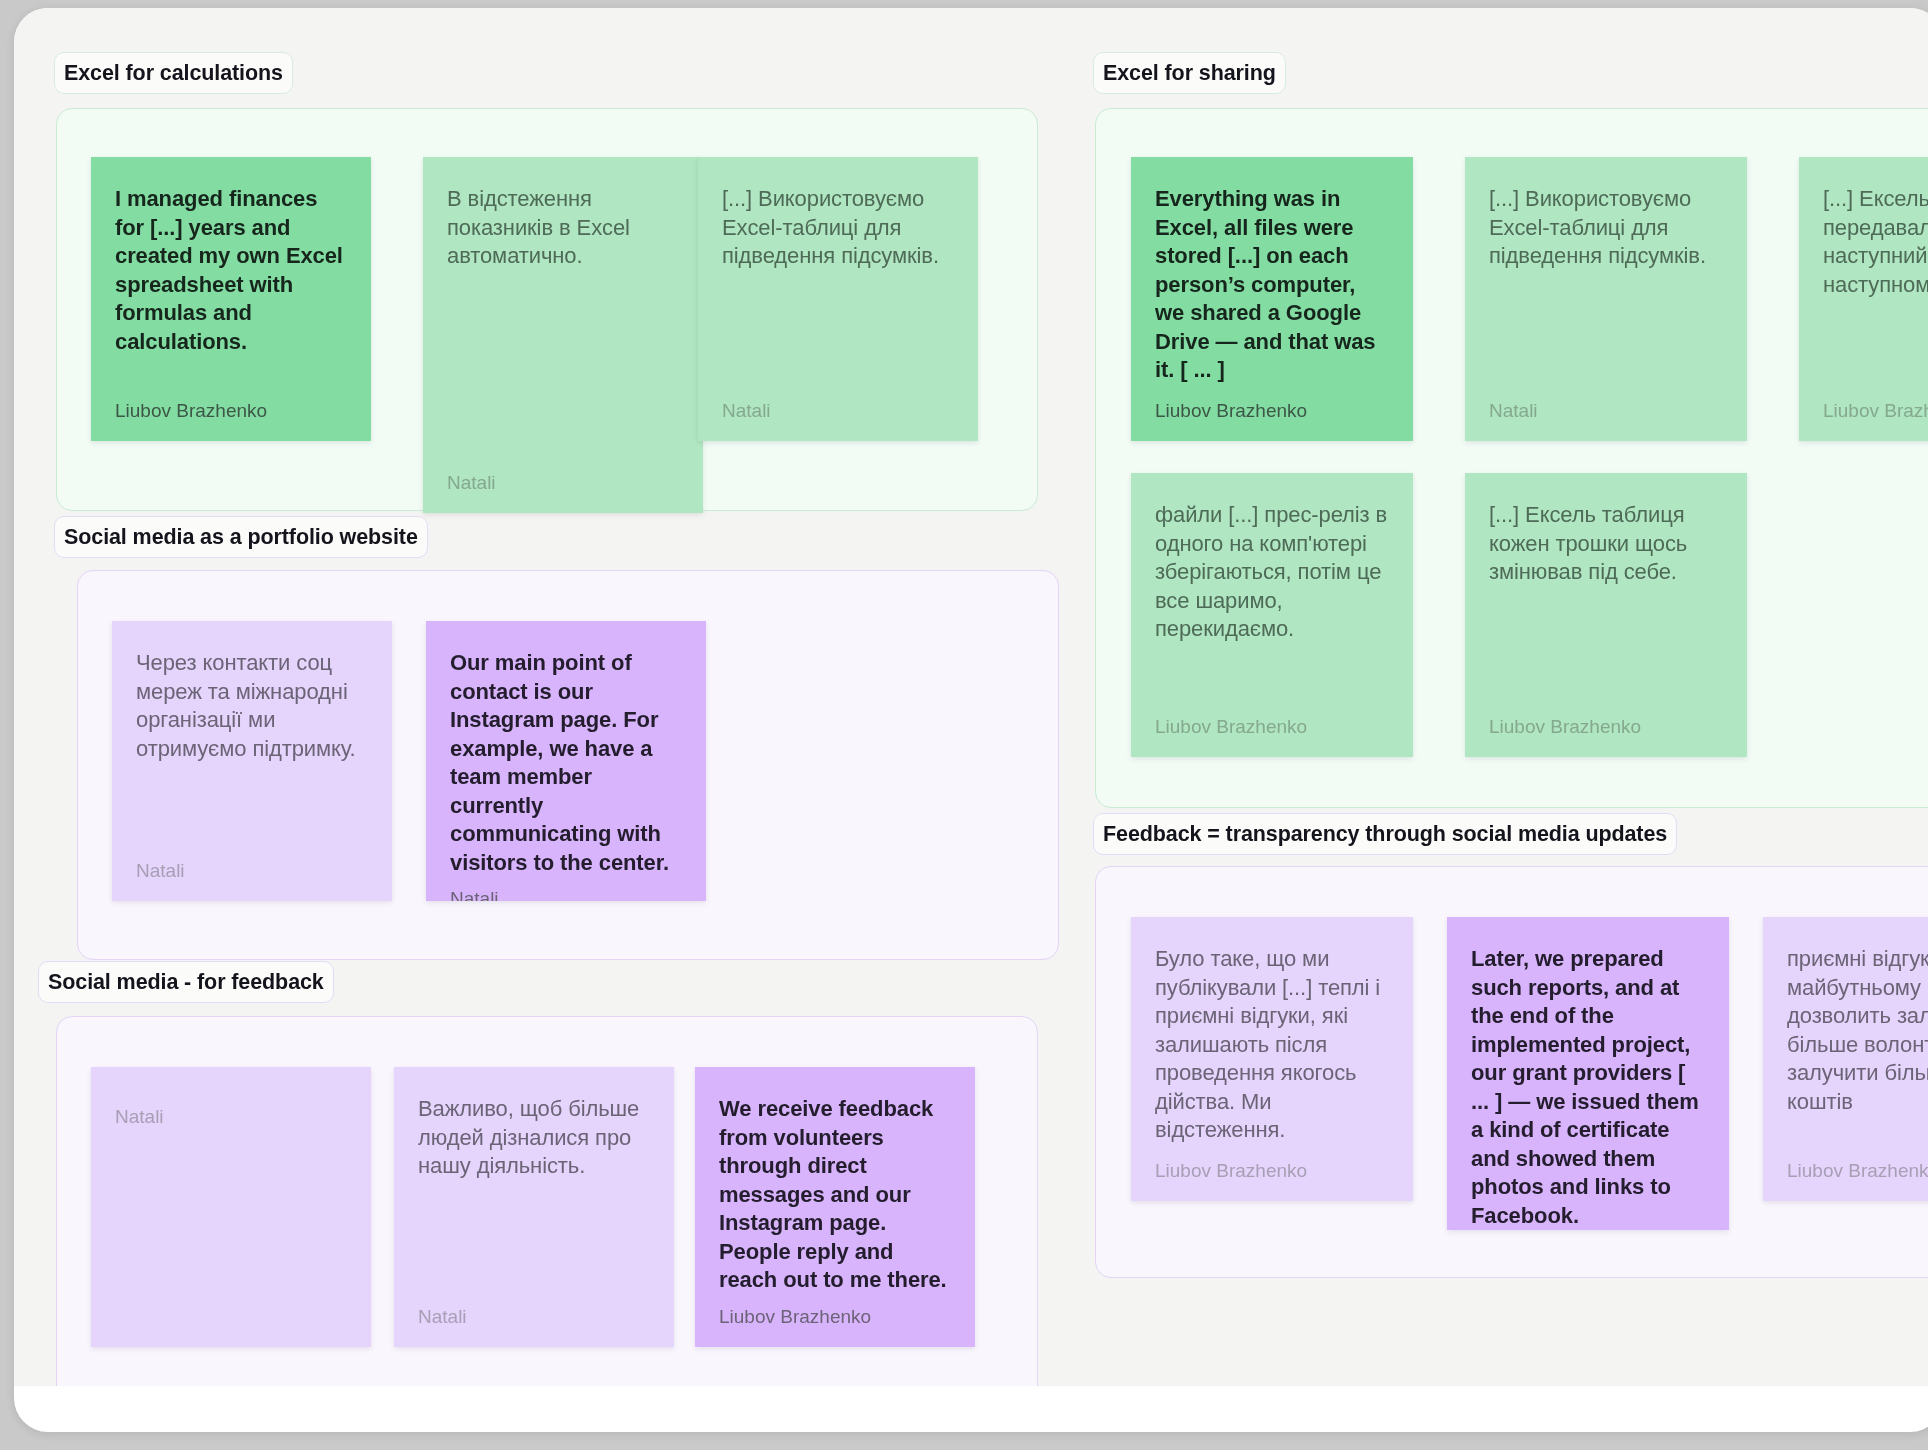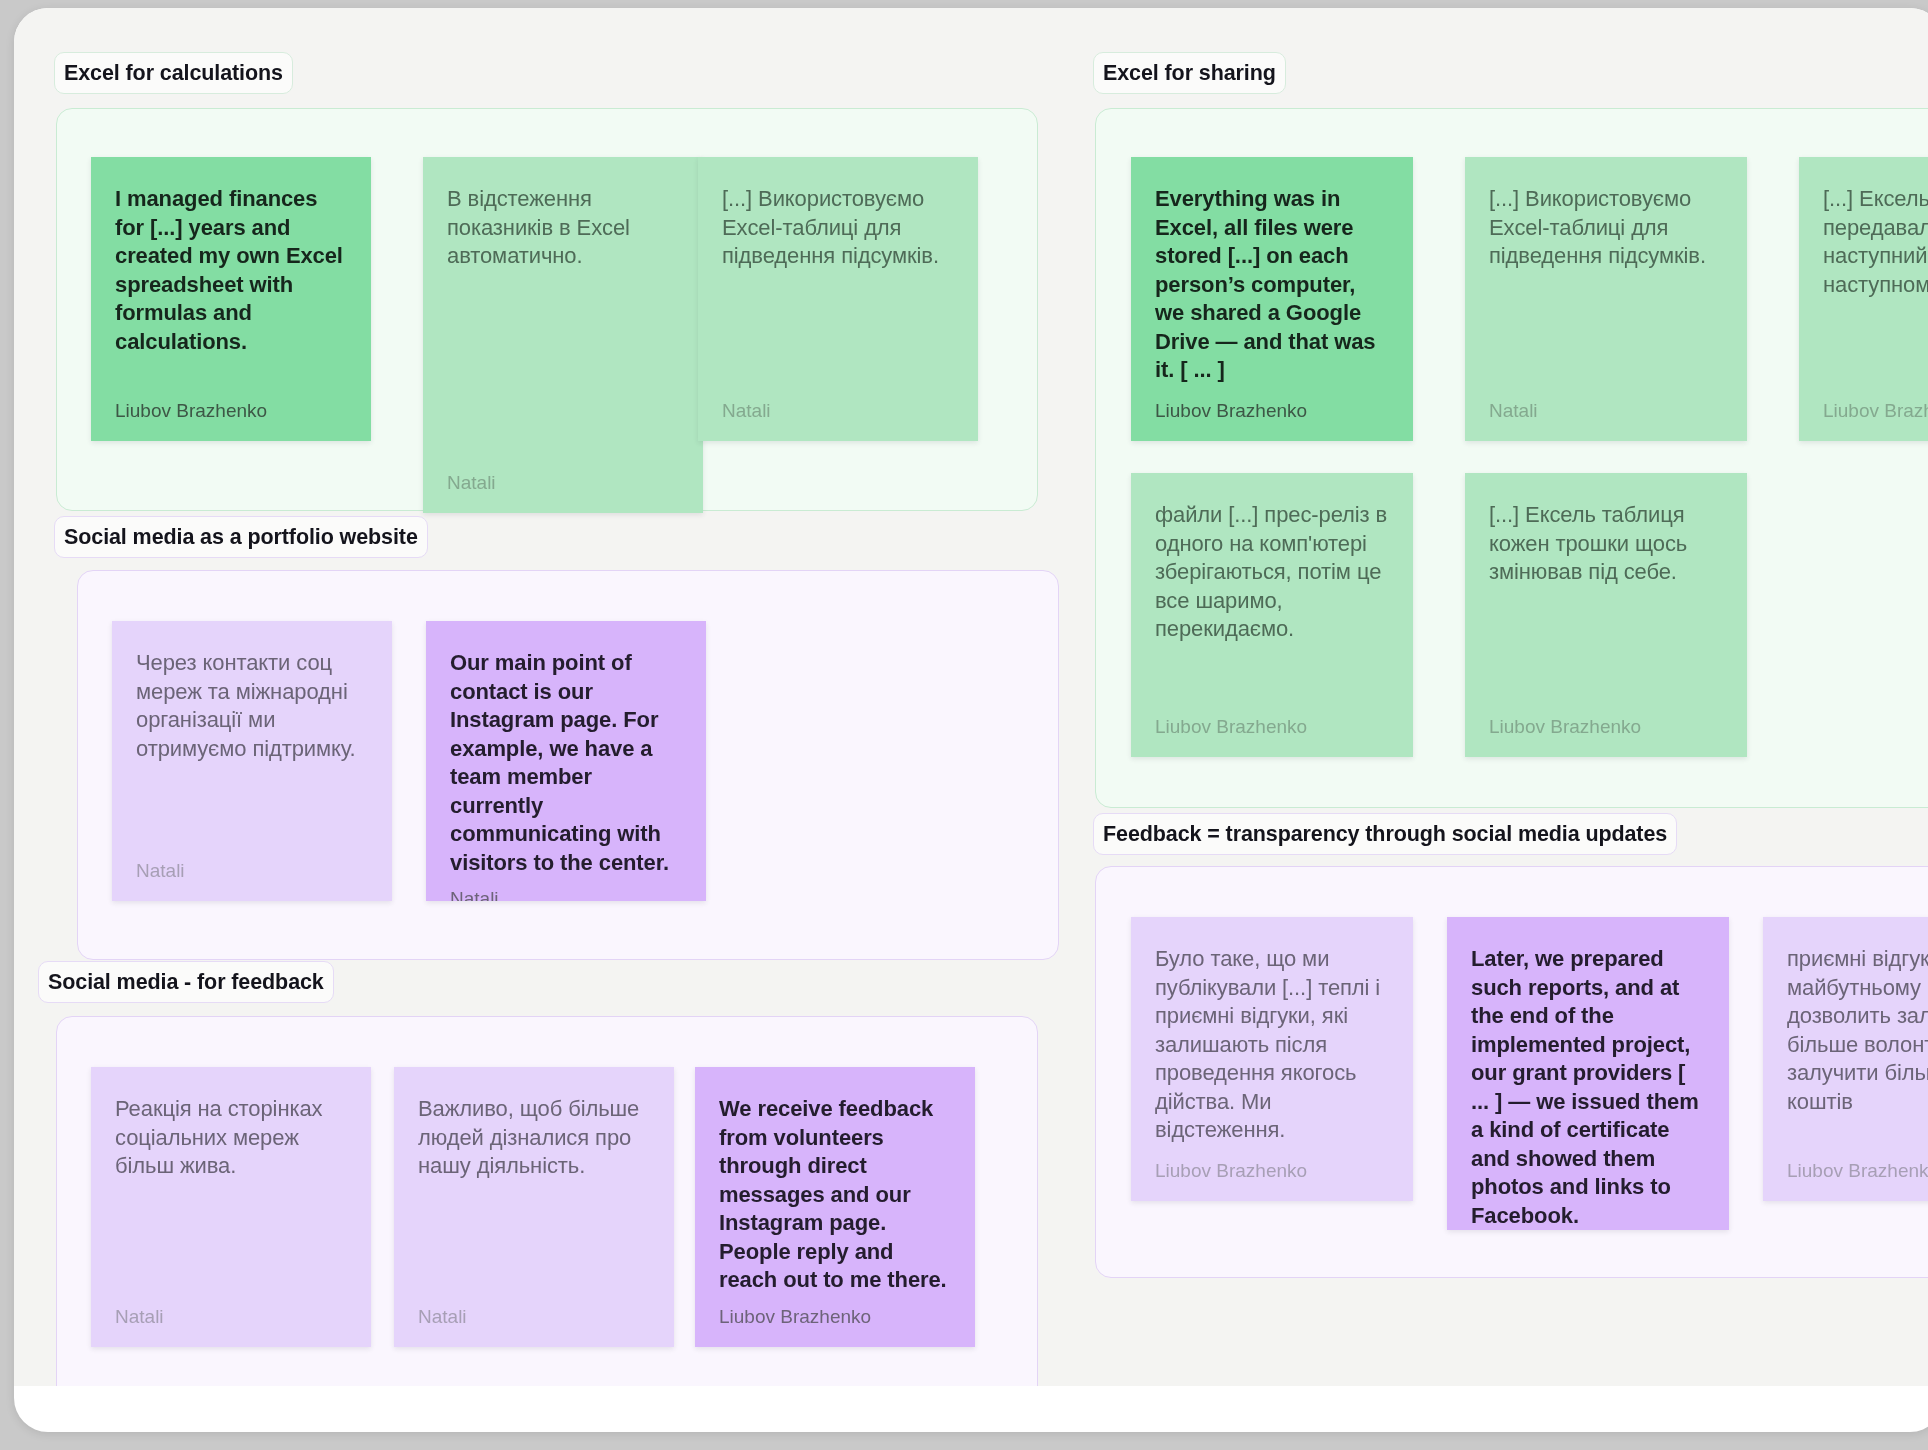--- a/index.html
+++ b/index.html
@@ -153,21 +153,20 @@
         <div class="card-author">Natali</div>
       </div>
     </div>
 
     <div class="cluster-label purple" style="left:24px; top:953px;">
       <span>Social media - for feedback</span>
     </div>
     <div class="cluster purple" style="left:42px; top:1008px; width:982px; height:390px;">
 
       <div class="card purple-muted" style="left:34px; top:50px; width:280px; height:280px;">
-        <div class="card-text">Реакція на сторінках соціальних мереж більш жива.</div>
         <div class="card-author">Natali</div>
       </div>
 
       <div class="card purple-muted" style="left:337px; top:50px; width:280px; height:280px;">
         <div class="card-text">Важливо, щоб більше людей дізналися про нашу діяльність.</div>
         <div class="card-author">Natali</div>
       </div>
 
       <div class="card purple-strong" style="left:638px; top:50px; width:280px; height:280px;">
         <div class="card-text">We receive feedback from volunteers through direct messages and our Instagram page. People reply and reach out to me there.</div>

